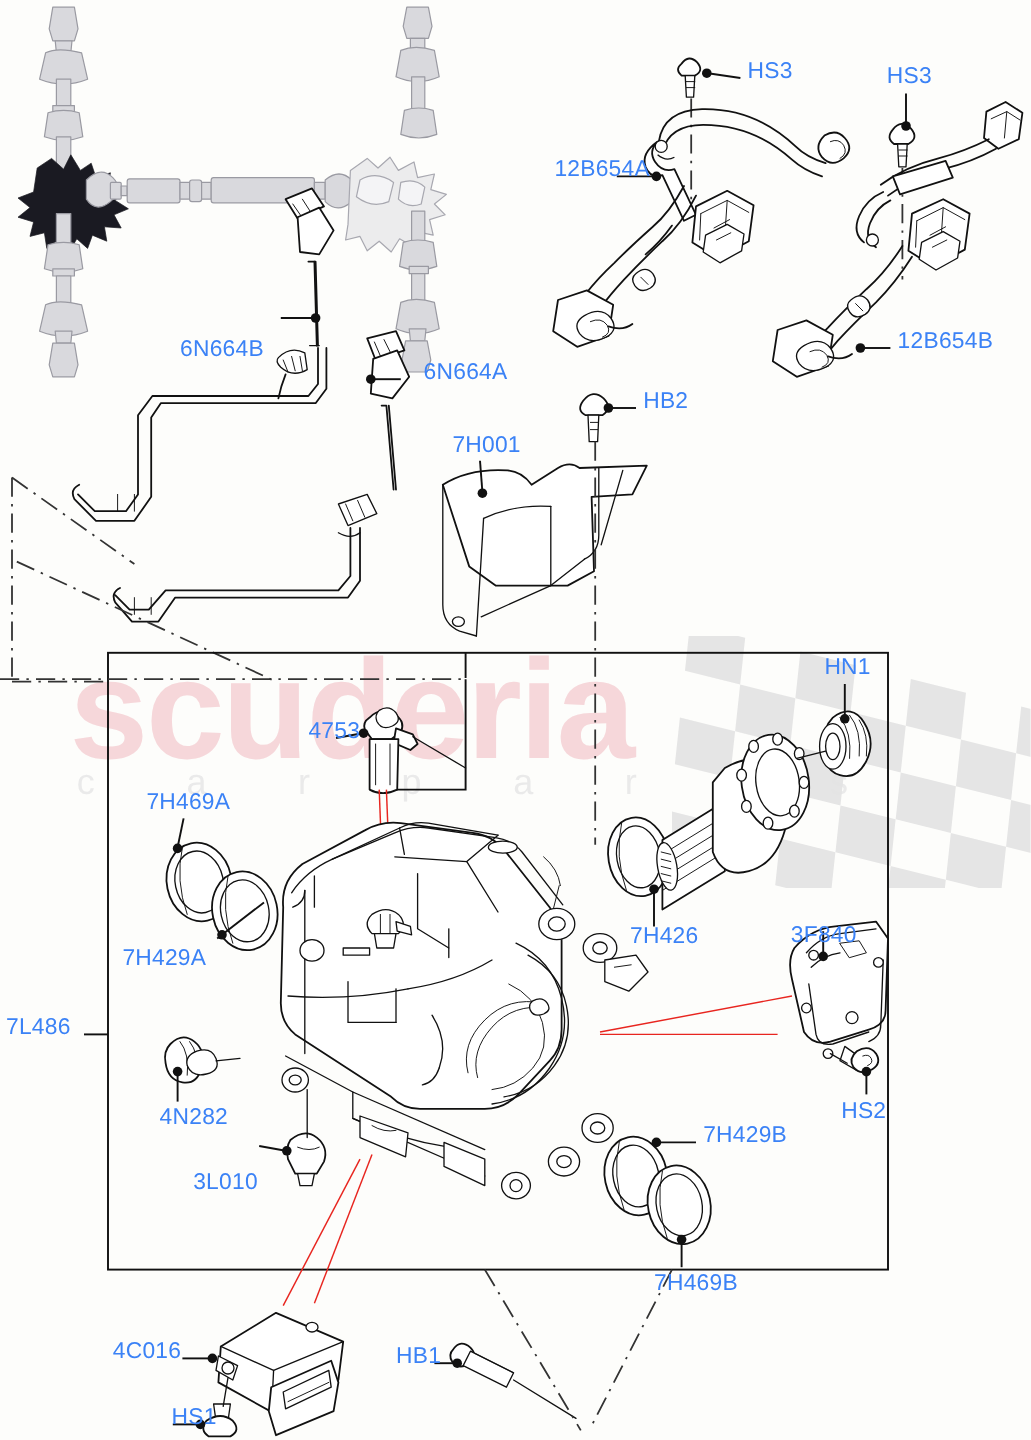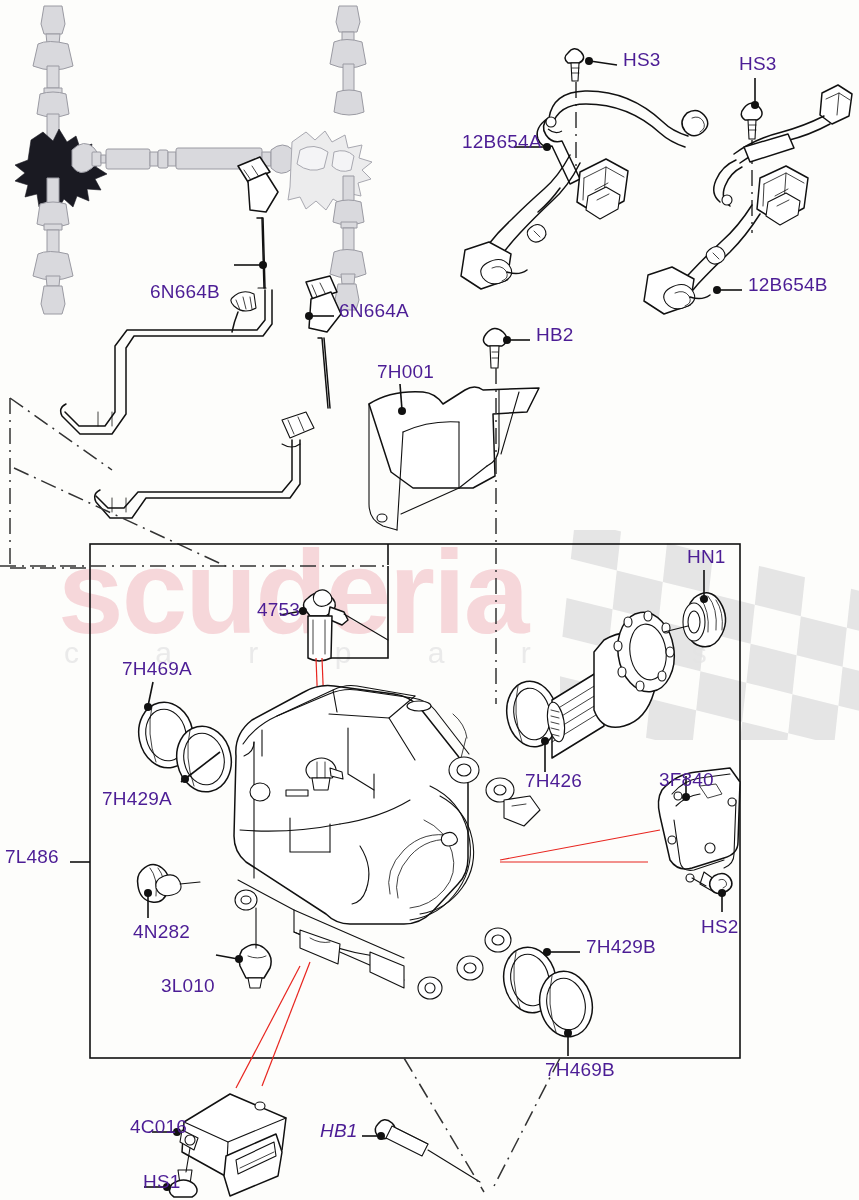--- a/index.html
+++ b/index.html
@@ -19,21 +19,21 @@
     overflow: hidden;
   }
   #diagram-svg {
     position: absolute;
     left: 0; top: 0;
     width: 859px;
     height: 1200px;
   }
   .lbl {
     position: absolute;
-    color: #4c1d95;
+    color: #3b82f6;
     font-family: "Liberation Sans", sans-serif;
     font-size: 19px;
     font-weight: 400;
     letter-spacing: 0.2px;
     white-space: nowrap;
     line-height: 1;
     user-select: none;
   }
   .wm-text {
     position: absolute;
@@ -604,36 +604,36 @@
 
       <path class="lead" d="M362 1136 L380 1136"></path>
         <circle class="dot" cx="381" cy="1136" r="4"></circle>
 
       <path class="lead" d="M144 1187 L166 1187"></path>
         <circle class="dot" cx="167" cy="1187" r="4"></circle>
     </g>
   </svg>
 
   <div class="lbl" style="left:150px; top:250px;margin-top:32px;">6N664B</div>
-  <div class="lbl" style="left:339px; top:301px;">6N664A</div>
+  <div class="lbl" style="left:339px; top:301px;padding-left:14px;">6N664A</div>
   <div class="lbl" style="left:430px; top:132px;margin-left:32px;">12B654A</div>
   <div class="lbl" style="left:623px; top:50px;">HS3</div>
   <div class="lbl" style="left:739px; top:54px;">HS3</div>
   <div class="lbl" style="left:748px; top:275px;">12B654B</div>
   <div class="lbl" style="left:536px; top:325px;">HB2</div>
   <div class="lbl" style="left:377px; top:362px;">7H001</div>
   <div class="lbl" style="left:687px; top:547px;">HN1</div>
   <div class="lbl" style="left:232px; top:600px;margin-left:25px;">4753</div>
   <div class="lbl" style="left:122px; top:659px;">7H469A</div>
   <div class="lbl" style="left:102px;  top:773px;margin-top:16px;">7H429A</div>
   <div class="lbl" style="left:525px; top:771px;">7H426</div>
   <div class="lbl" style="left:659px; top:754px;margin-top:16px;">3F840</div>
   <div class="lbl" style="left:5px;   top:847px;">7L486</div>
   <div class="lbl" style="left:133px; top:922px;">4N282</div>
   <div class="lbl" style="left:701px; top:917px;">HS2</div>
   <div class="lbl" style="left:586px; top:937px;">7H429B</div>
   <div class="lbl" style="left:161px; top:976px;">3L010</div>
   <div class="lbl" style="left:545px; top:1060px;">7H469B</div>
-  <div class="lbl" style="left:94px;  top:1117px;margin-left:36px;">4C016</div>
-  <div class="lbl" style="left:320px; top:1121px;font-style:italic;">HB1</div>
+  <div class="lbl" style="left:94px;  top:1117px;">4C016</div>
+  <div class="lbl" style="left:330px; top:1121px;">HB1</div>
   <div class="lbl" style="left:103px; top:1172px;margin-left:40px;">HS1</div>
 
 </div>
 
 </body></html>

